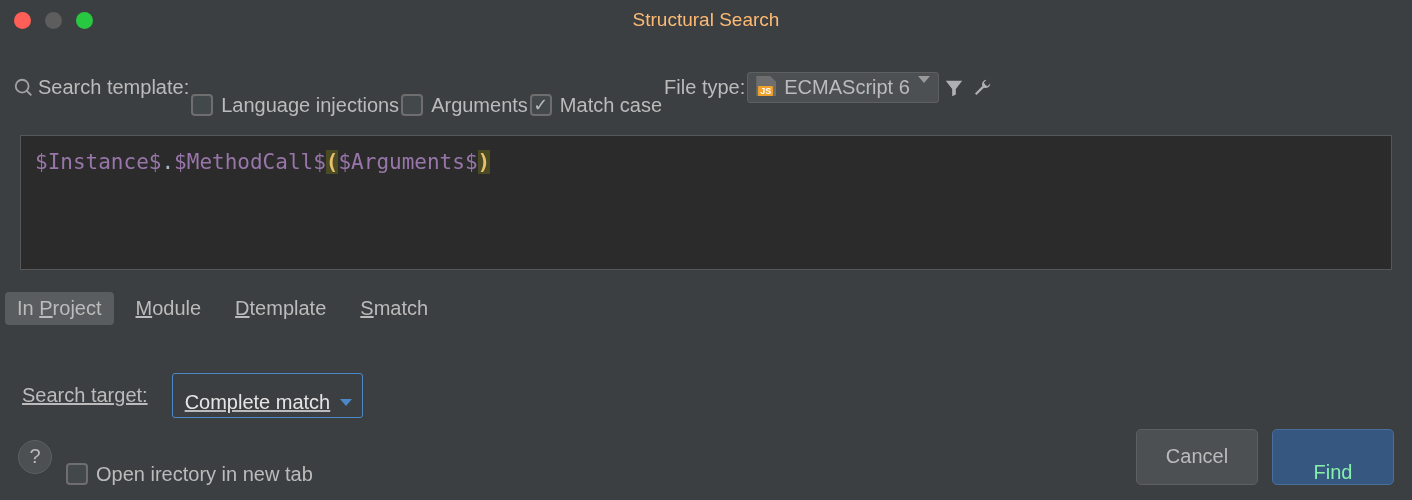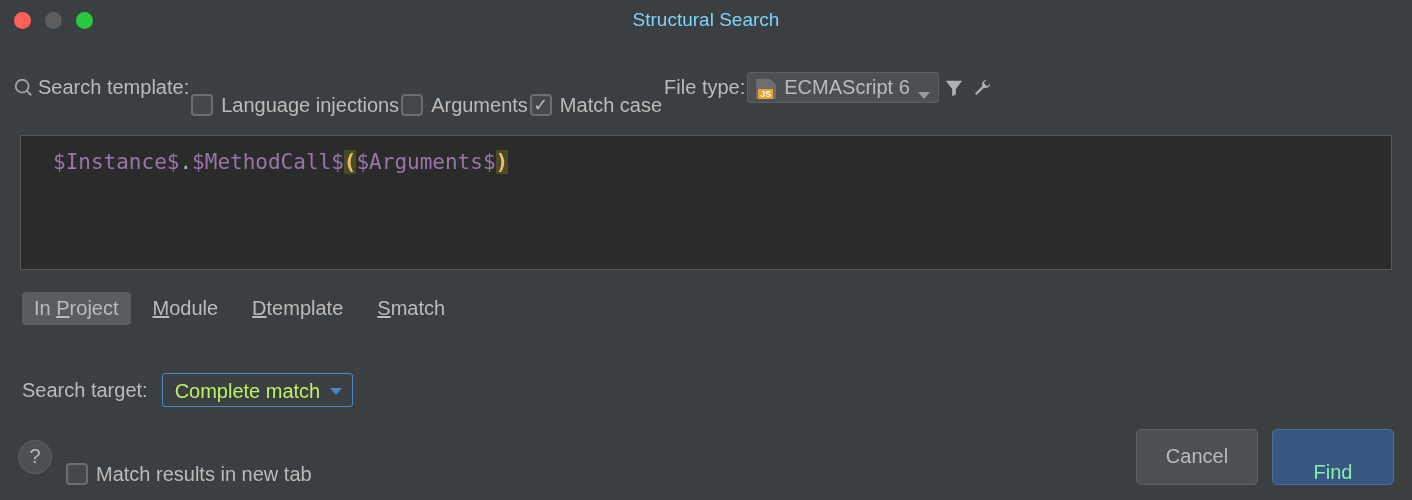--- a/index.html
+++ b/index.html
@@ -29,21 +29,21 @@
       height: 17px;
       border-radius: 50%;
     }
     .tl-close { background: #ff5f57; }
     .tl-min { background: #5d5d5d; }
     .tl-max { background: #28c840; }
     .title {
       position: absolute;
       left: 0; right: 0;
       text-align: center;
-      color: #7dd3fc;
+      color: #fdba74;
       font-size: 19px;
       pointer-events: none;
     }
     .toolbar {
       display: flex;
       align-items: center;
       padding: 18px 27px 8px 12px;
       gap: 2px;
     }
     .toolbar-label { color: #bbbbbb; white-space: nowrap; }
@@ -63,21 +63,21 @@
     }
     .checkbox.checked::after {
       content: "✓";
       color: #bbbbbb;
       font-size: 18px;
       line-height: 1;
     }
     .check-wrap { display: flex; align-items: flex-start; gap: 8px; cursor: pointer; margin-top: 36px; }
     .file-type-select {
       display: flex;
-      align-items: flex-end;
+      align-items: flex-start;
       background: #4c5052;
       border: 1px solid #5e6060;
       border-radius: 3px;
       padding: 3px 8px;
       gap: 8px;
     }
     .js-icon-folded {
       width: 20px; height: 20px;
       position: relative;
     }
@@ -112,53 +112,54 @@
       align-items: center;
       justify-content: center;
       color: #aeb0b2;
       cursor: pointer;
     }
     .editor {
       margin: 10px 20px 0 20px;
       border: 1px solid #555758;
       background: #2b2b2b;
       height: 135px;
-      padding: 14px 32px;
+      padding: 14px 14px;
       font-family: "Menlo", "Consolas", monospace;
       font-size: 21px;
     }
     .tok-var { color: #9876aa; }
     .tok-dot { color: #a9b7c6; }
     .tok-paren { color: #e8bf6a; font-weight: bold; }
     .tok-paren.highlight { background: rgba(255,255,0,0.15); }
     .scope-tabs {
       display: flex;
       gap: 10px;
-      padding: 22px 22px 0 22px;
+      padding: 22px 22px 0 5px;
     }
     .scope-tab {
       padding: 5px 12px;
       border-radius: 4px;
       cursor: pointer;
       color: #bbbbbb;
     }
     .scope-tab.active {
       background: #5a5d5f;
     }
     .mnemonic { text-decoration: underline; }
     .target-row {
       display: flex;
       align-items: center;
-      gap: 14px;
+      gap: 24px;
       padding: 48px 22px 0 22px;
+      text-decoration: underline;
     }
     .select-target {
       border: 1px solid #4a88c7;
-      color: #bef264;
-      padding: 6px 10px 3px 12px;
+      color: #e5e5e5;
+      padding: 17px 10px 3px 12px;
       display: flex;
       align-items: center;
       gap: 10px;
       border-radius: 3px;
       background: transparent;
       text-align: right;
     }
     .select-target .chevron-down { border-top-color: #4a88c7; }
     .footer {
       position: absolute;
@@ -283,21 +284,21 @@
     <span class="chevron-down"></span>
   </div>
 </div>
 
 <div class="footer">
   <div class="help-btn">
     <span>?</span>
   </div>
   <label class="check-wrap">
     <span class="checkbox"></span>
-    <span>Match results in new tab</span>
+    <span>Open irectory in new tab</span>
   </label>
   <div class="footer-spacer"></div>
   <div class="btn">
     <span>Cancel</span>
   </div>
   <div class="btn primary">
     <span>Find</span>
   </div>
 </div>
 

